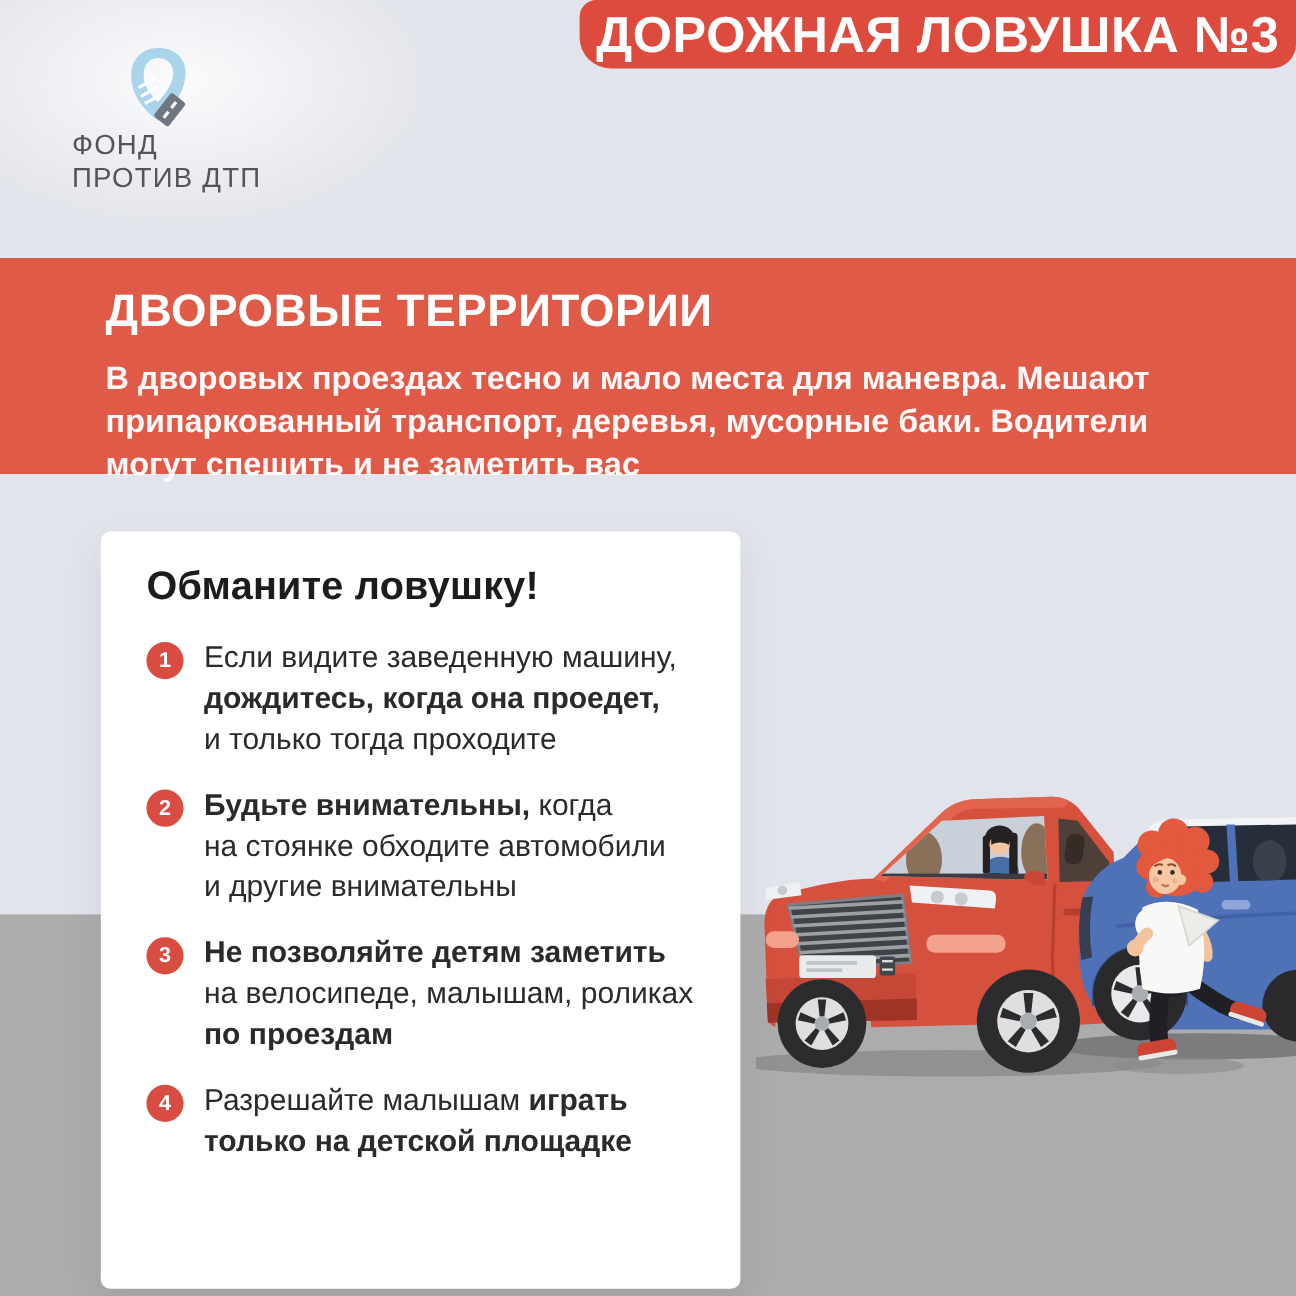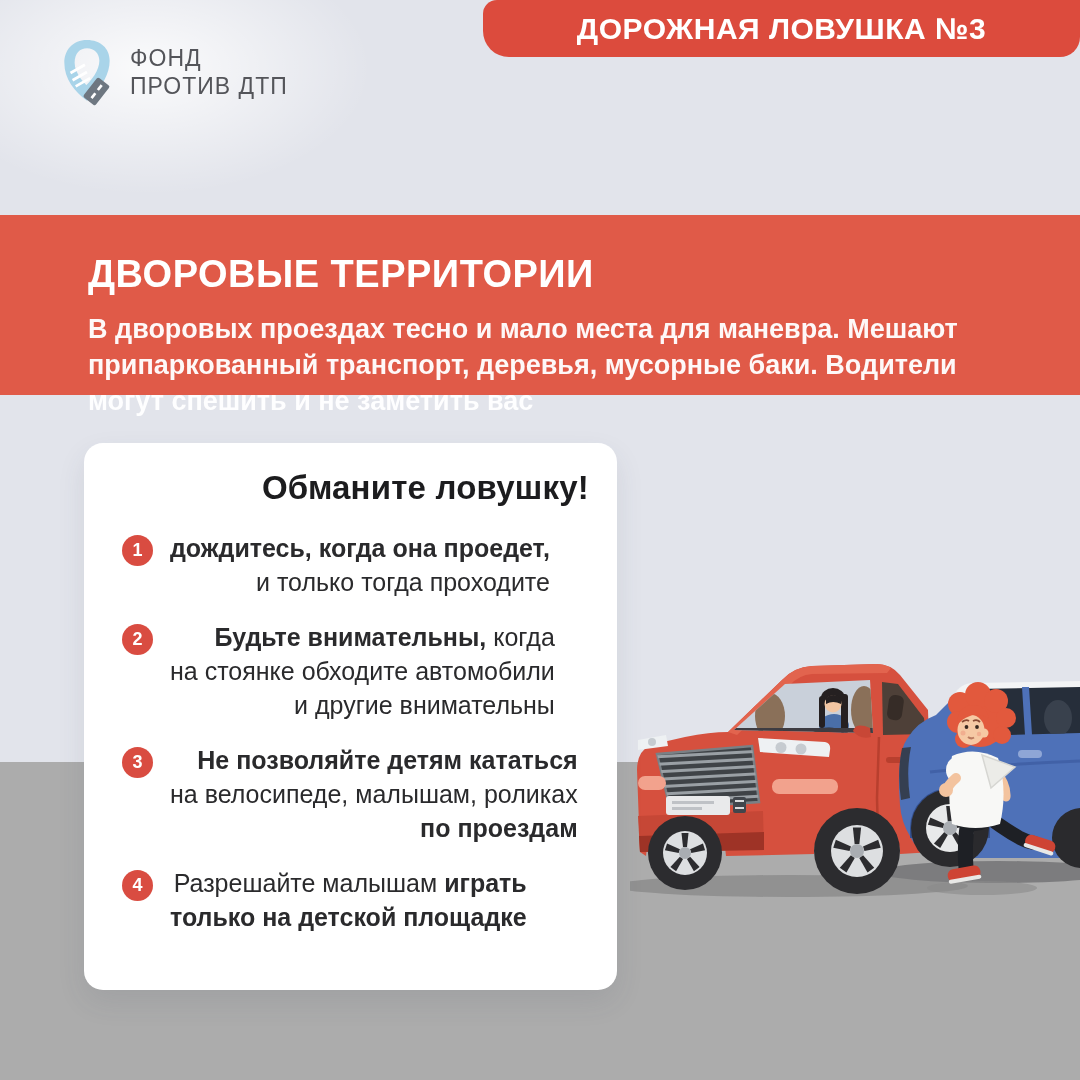--- a/index.html
+++ b/index.html
@@ -5,39 +5,39 @@
   html,body{margin:0;padding:0;background:#888;}
   .poster{
     position:relative;width:1080px;height:1080px;overflow:hidden;
     background:#E2E4EB;
     font-family:"Liberation Sans","DejaVu Sans",sans-serif;
   }
   
   .glow{position:absolute;left:-40px;top:-40px;width:420px;height:240px;
     background:radial-gradient(ellipse at 45% 45%, rgba(255,255,255,.85), rgba(255,255,255,0) 68%);}
   
-  .logo{position:absolute;left:58px;top:38px;display:flex;align-items:center;}
+  .logo{position:absolute;left:46px;top:38px;display:flex;align-items:center;flex-direction:column;}
   .logo-icon{width:58px;height:68px;}
   .logo-text{margin-left:14px;color:#54555A;font-size:23px;line-height:28px;letter-spacing:1px;display:flex;flex-direction:column;}
   
   .banner{position:absolute;left:483px;top:0;width:597px;height:57px;
     background:#DC4B3D;border-radius:14px 0 20px 26px;
     display:flex;align-items:center;justify-content:center;}
-  .banner span{color:#fff;font-size:30px;font-weight:700;letter-spacing:.5px;}
-  
-  .trap-band{position:absolute;left:0;top:215px;width:1080px;height:180px;background:#E05A48;box-sizing:border-box;padding:38px 80px 0 88px;}
+  .banner span{color:#fff;font-size:42px;font-weight:700;letter-spacing:.5px;}
+  
+  .trap-band{position:absolute;left:0;top:215px;width:1080px;height:180px;background:#E05A48;box-sizing:border-box;padding:24px 80px 0 88px;}
   .trap-band h1{margin:0 0 15px 0;color:#fff;font-size:38px;font-weight:700;letter-spacing:.5px;}
   .trap-band p{margin:0;color:rgba(255,255,255,.96);font-size:27px;line-height:36px;max-width:885px;font-weight:700;}
   
   .road{position:absolute;left:0;top:762px;width:1080px;height:318px;background:#ACACAC;}
   
   .illustration{position:absolute;left:630px;top:640px;width:450px;height:440px;}
   
-  .card{position:absolute;left:84px;top:443px;width:533px;height:547px;background:#fff;border-radius:19px;
-    box-sizing:border-box;padding:26px 28px 0 38px;box-shadow:0 12px 28px rgba(60,65,90,.10);text-align:right;}
+  .card{position:absolute;left:84px;top:443px;width:533px;height:631px;background:#fff;border-radius:8px;
+    box-sizing:border-box;padding:26px 28px 0 38px;box-shadow:0 12px 28px rgba(60,65,90,.10);}
   .card h2{margin:0 0 24px 0;font-size:33px;font-weight:700;color:#1C1C1E;letter-spacing:.2px;}
   .tips{display:flex;flex-direction:column;gap:21px;}
   .tip{display:flex;align-items:flex-start;}
   .badge{flex:0 0 31px;width:31px;height:31px;margin:4px 17px 0 0;border-radius:50%;
     background:#D94C41;color:#fff;font-size:18px;font-weight:700;
     display:flex;align-items:center;justify-content:center;}
   .tip-text{font-size:25px;line-height:34px;color:#2A2A2C;}
   .tip-text .line{display:block;}
   .tip-text .b{font-weight:700;}
 </style>
@@ -227,36 +227,37 @@
       <circle cx="349" cy="94" r="2.2" fill="#F0A98C" opacity="0.85"></circle>
     </g>
   </svg>
 
   <section class="card">
     <h2>Обманите ловушку!</h2>
     <div class="tips">
         <div class="tip">
           <span class="badge">1</span>
           <div class="tip-text">
+            <span class="line"><span>Если видите заведенную машину,</span></span>
             <span class="line"><span class="b">дождитесь, когда она проедет,</span></span>
             <span class="line"><span>и только тогда проходите</span></span>
           </div>
         </div>
         <div class="tip">
           <span class="badge">2</span>
           <div class="tip-text">
             <span class="line"><span class="b">Будьте внимательны,</span><span> когда</span></span>
             <span class="line"><span>на стоянке обходите автомобили</span></span>
             <span class="line"><span>и другие внимательны</span></span>
           </div>
         </div>
         <div class="tip">
           <span class="badge">3</span>
           <div class="tip-text">
-            <span class="line"><span class="b">Не позволяйте детям кататься</span></span>
+            <span class="line"><span class="b">Не позволяйте детям заметить</span></span>
             <span class="line"><span>на велосипеде, малышам, роликах</span></span>
             <span class="line"><span class="b">по проездам</span></span>
           </div>
         </div>
         <div class="tip">
           <span class="badge">4</span>
           <div class="tip-text">
             <span class="line"><span>Разрешайте малышам </span><span class="b">играть</span></span>
             <span class="line"><span class="b">только на детской площадке</span></span>
           </div>

